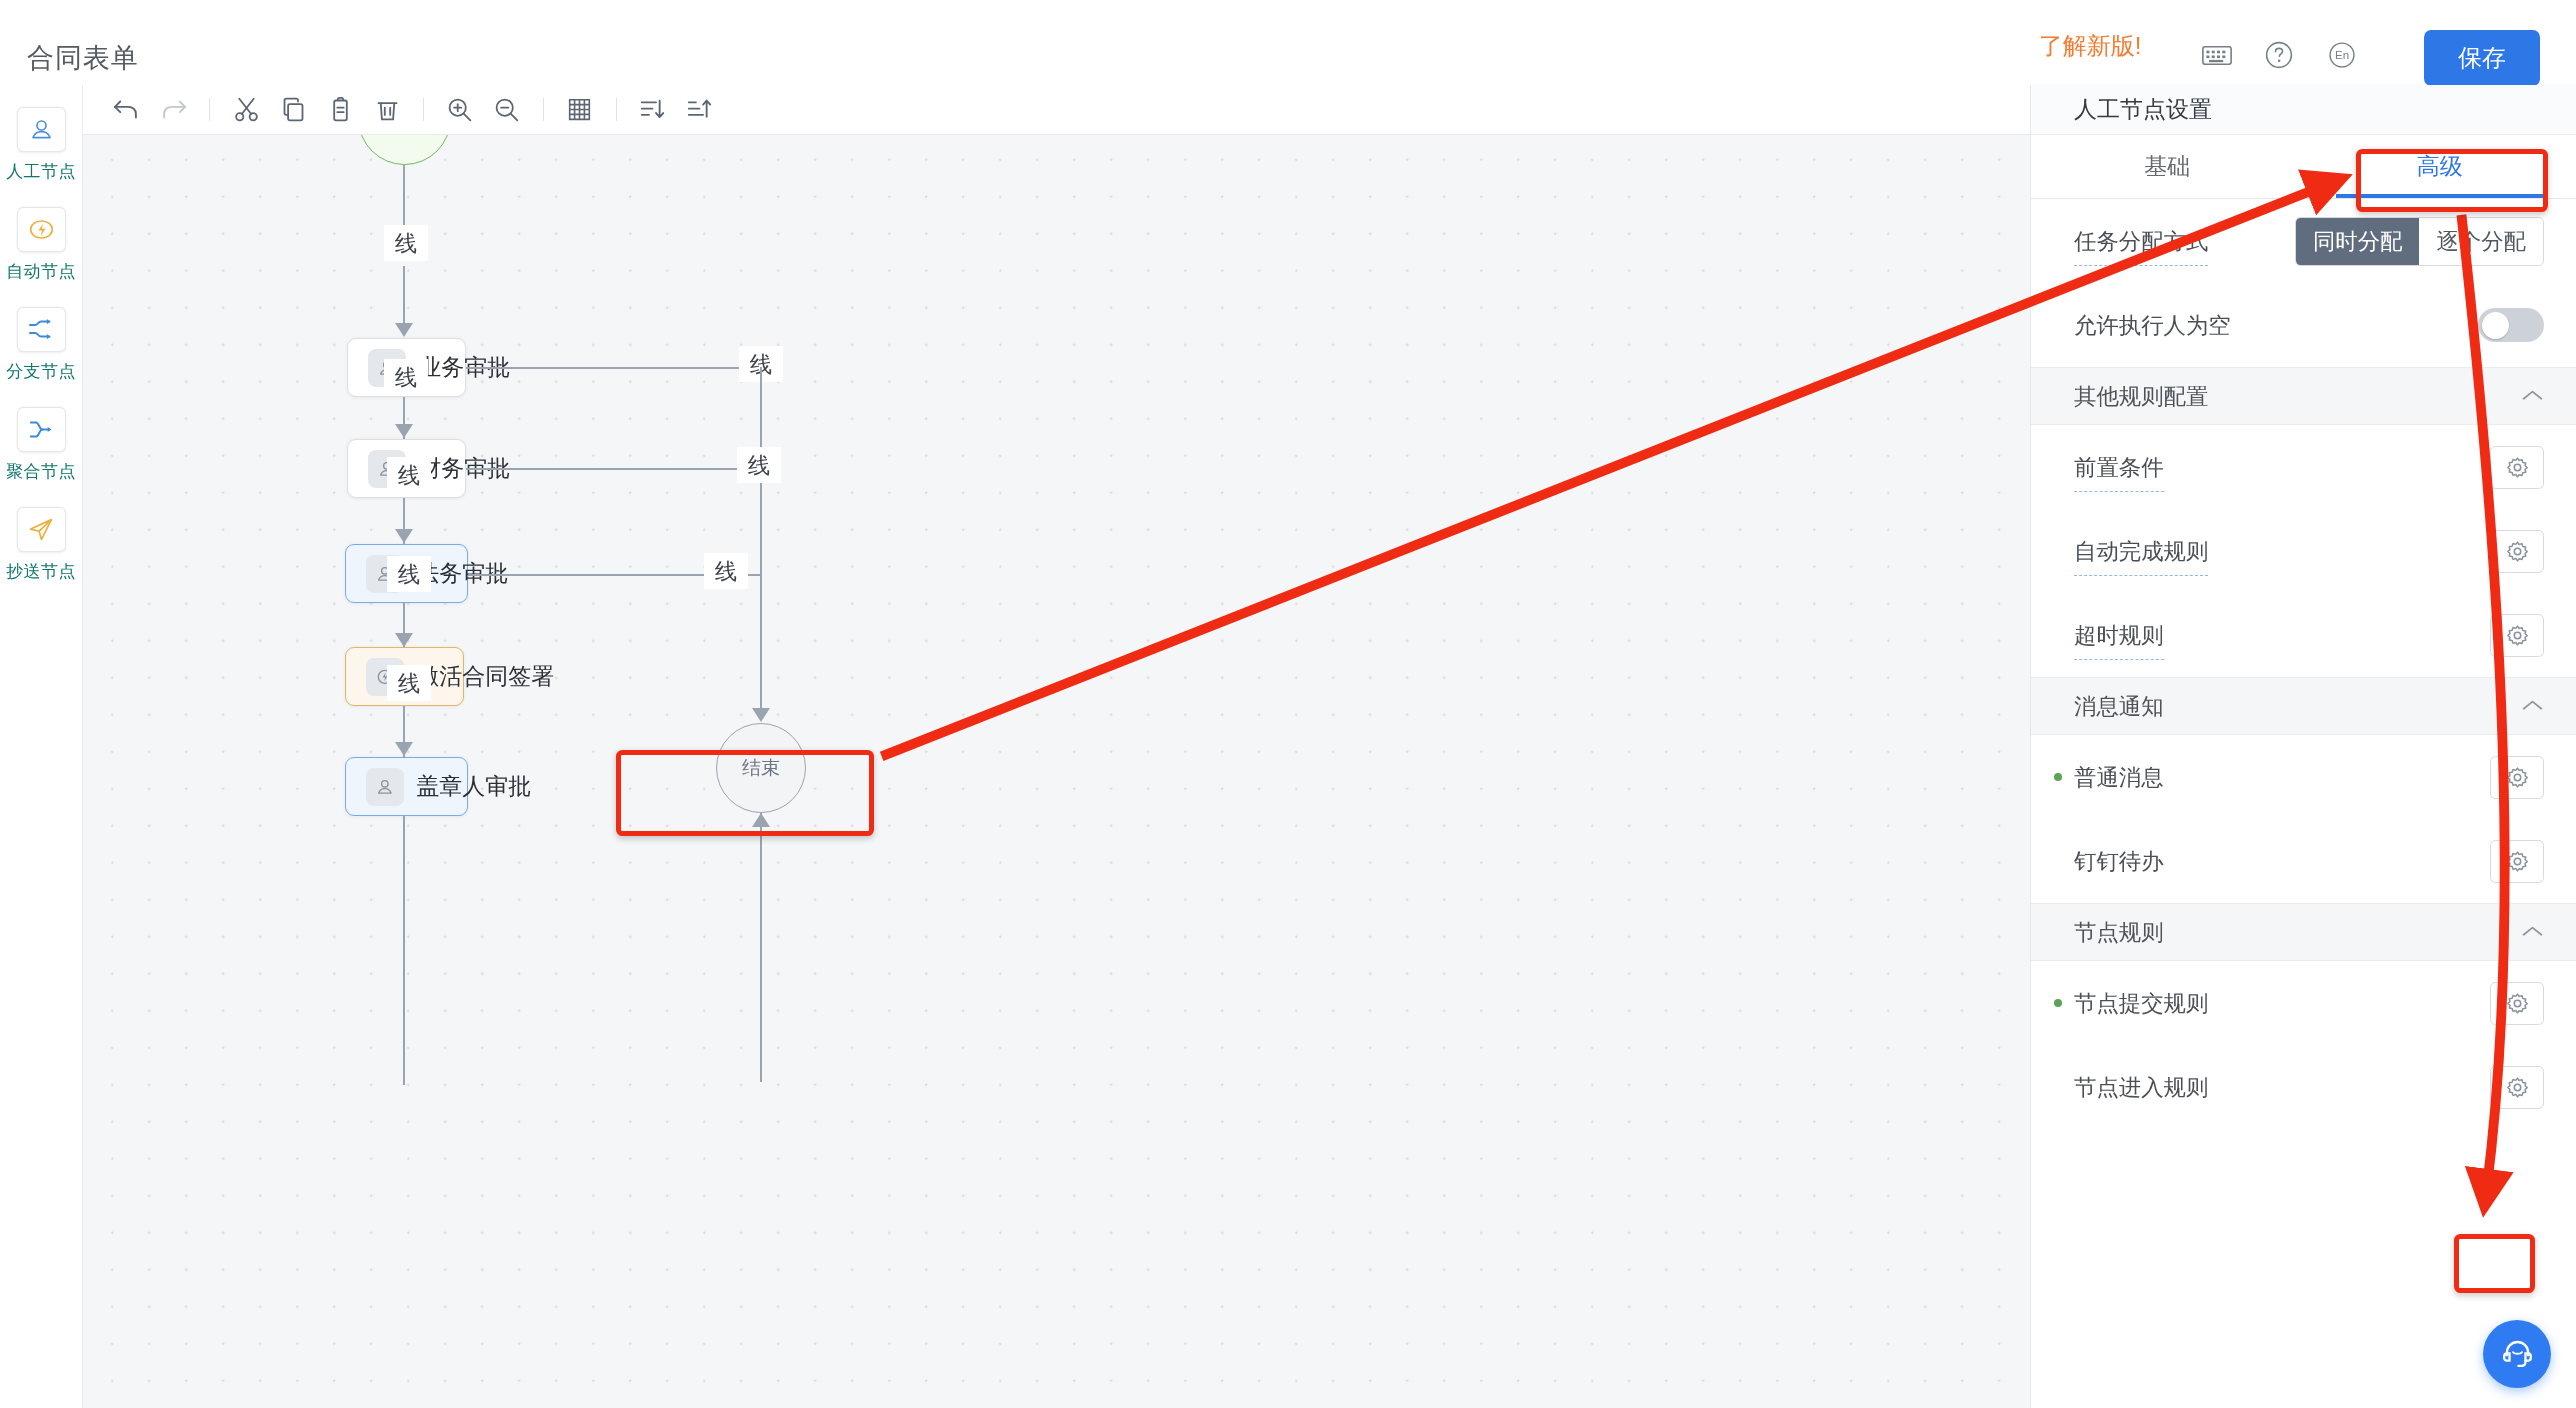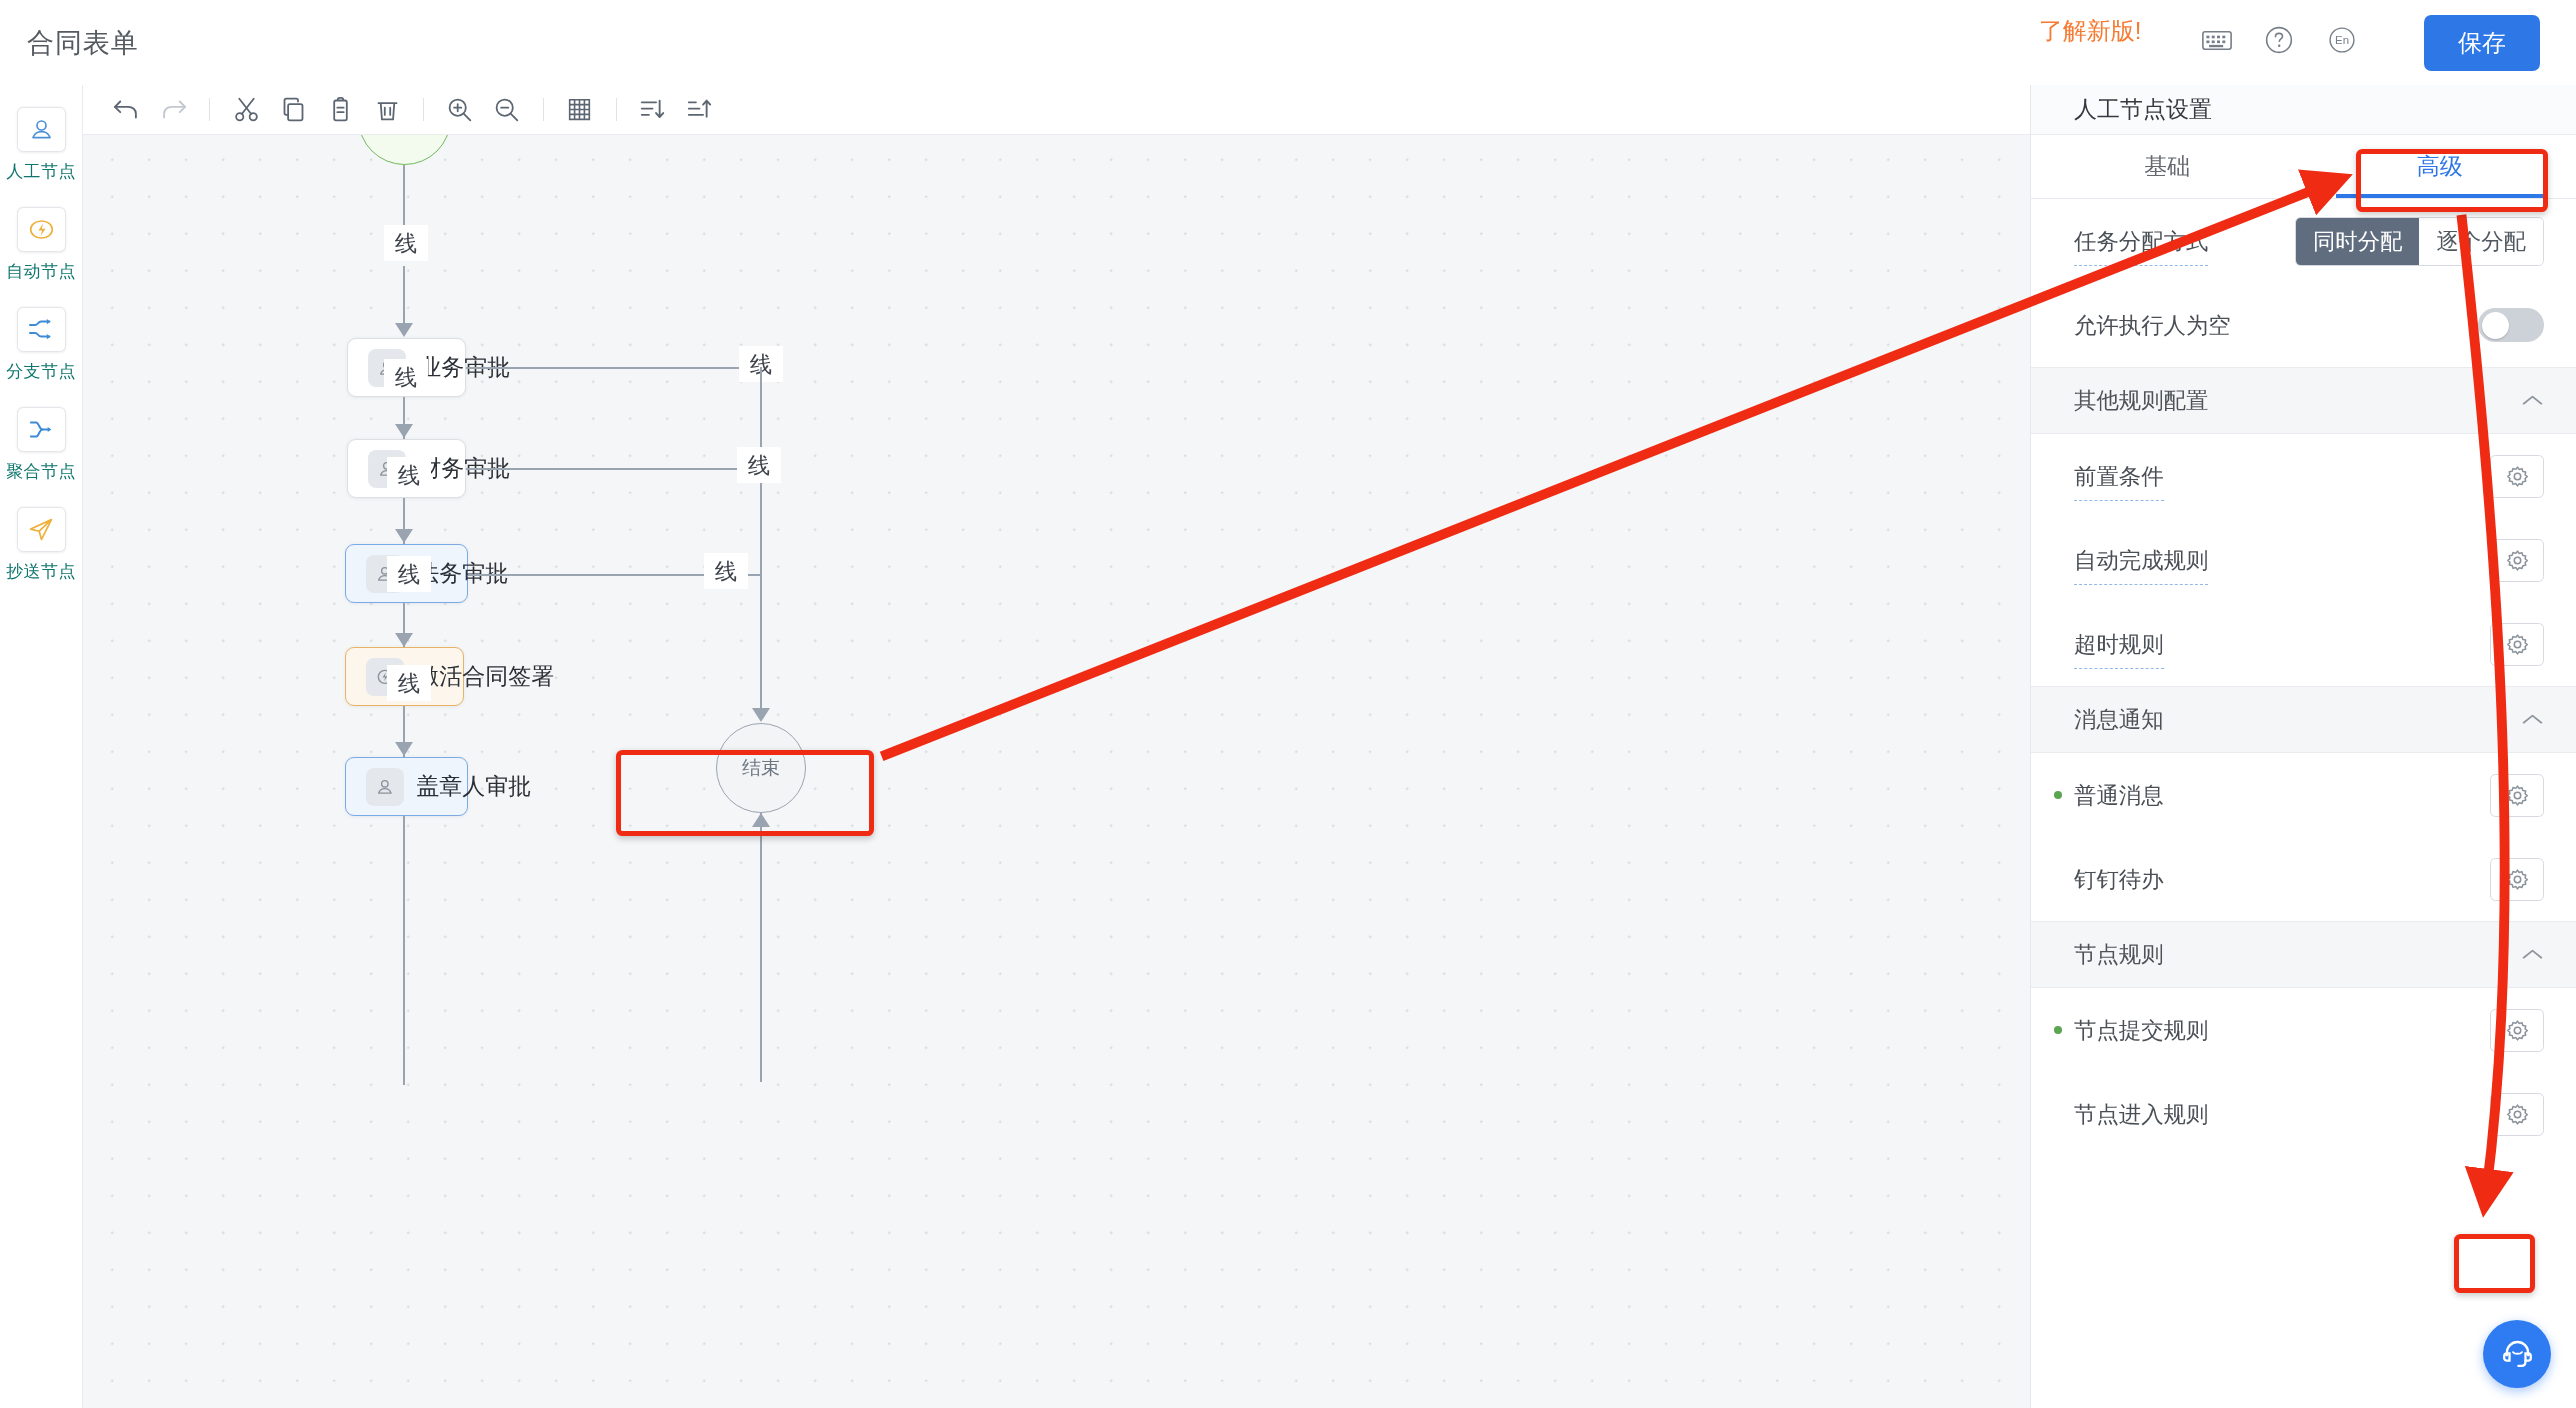--- a/index.html
+++ b/index.html
@@ -6,21 +6,21 @@
   html, body {
     width: 2576px; height: 1409px;
     font-family: "Liberation Sans", "DejaVu Sans", sans-serif;
     background: #ffffff;
     overflow: hidden;
   }
   #app { position: relative; width: 2576px; height: 1409px; }
 
   
   .header {
-    position: absolute; left: 0; top: 1px; width: 2576px; height: 85px;
+    position: absolute; left: 0; top: 16px; width: 2576px; height: 85px;
     background: #ffffff; border-bottom: 0.9px solid #e6e8eb;
     display: flex; align-items: center;
   }
   .header-title {
     margin-left: 27px; font-size: 27px; color: #555a60; letter-spacing: 0.9px;
   }
   .header-right {
     margin-left: auto; display: flex; gap: 0px; padding-right: 36px;
   }
   .whatsnew {
@@ -177,21 +177,21 @@
     position: relative; cursor: pointer; flex: none;
   }
   .toggle.on { background: #67c164; }
   .toggle::after {
     content: ""; position: absolute; top: 3.6px; left: 3.6px;
     width: 27px; height: 27px; border-radius: 50%; background: #fff;
     box-shadow: 0 0.9px 1.8px rgba(0,0,0,.2);
   }
   .toggle.on::after { left: auto; right: 3.6px; }
   .section-head {
-    height: 67px; background: #f5f6f8; border-top: 0.9px solid #e9ebee; border-bottom: 0.9px solid #e9ebee;
+    height: 58px; background: #f5f6f8; border-top: 0.9px solid #e9ebee; border-bottom: 0.9px solid #e9ebee;
     display: flex; align-items: center; justify-content: space-between;
     padding: 0 32px 0 43px; font-size: 22.4px; color: #4d5258;
   }
   .gear-btn {
     width: 54px; height: 43px; border: 0.9px solid #d6dae0; border-radius: 5.4px;
     background: #fff; display: flex; align-items: center; justify-content: center;
     color: #8a929b; cursor: pointer; flex: none;
   }
   .chev { color: #8e959d; font-size: 19.7px; cursor: pointer; }
   .fab {

